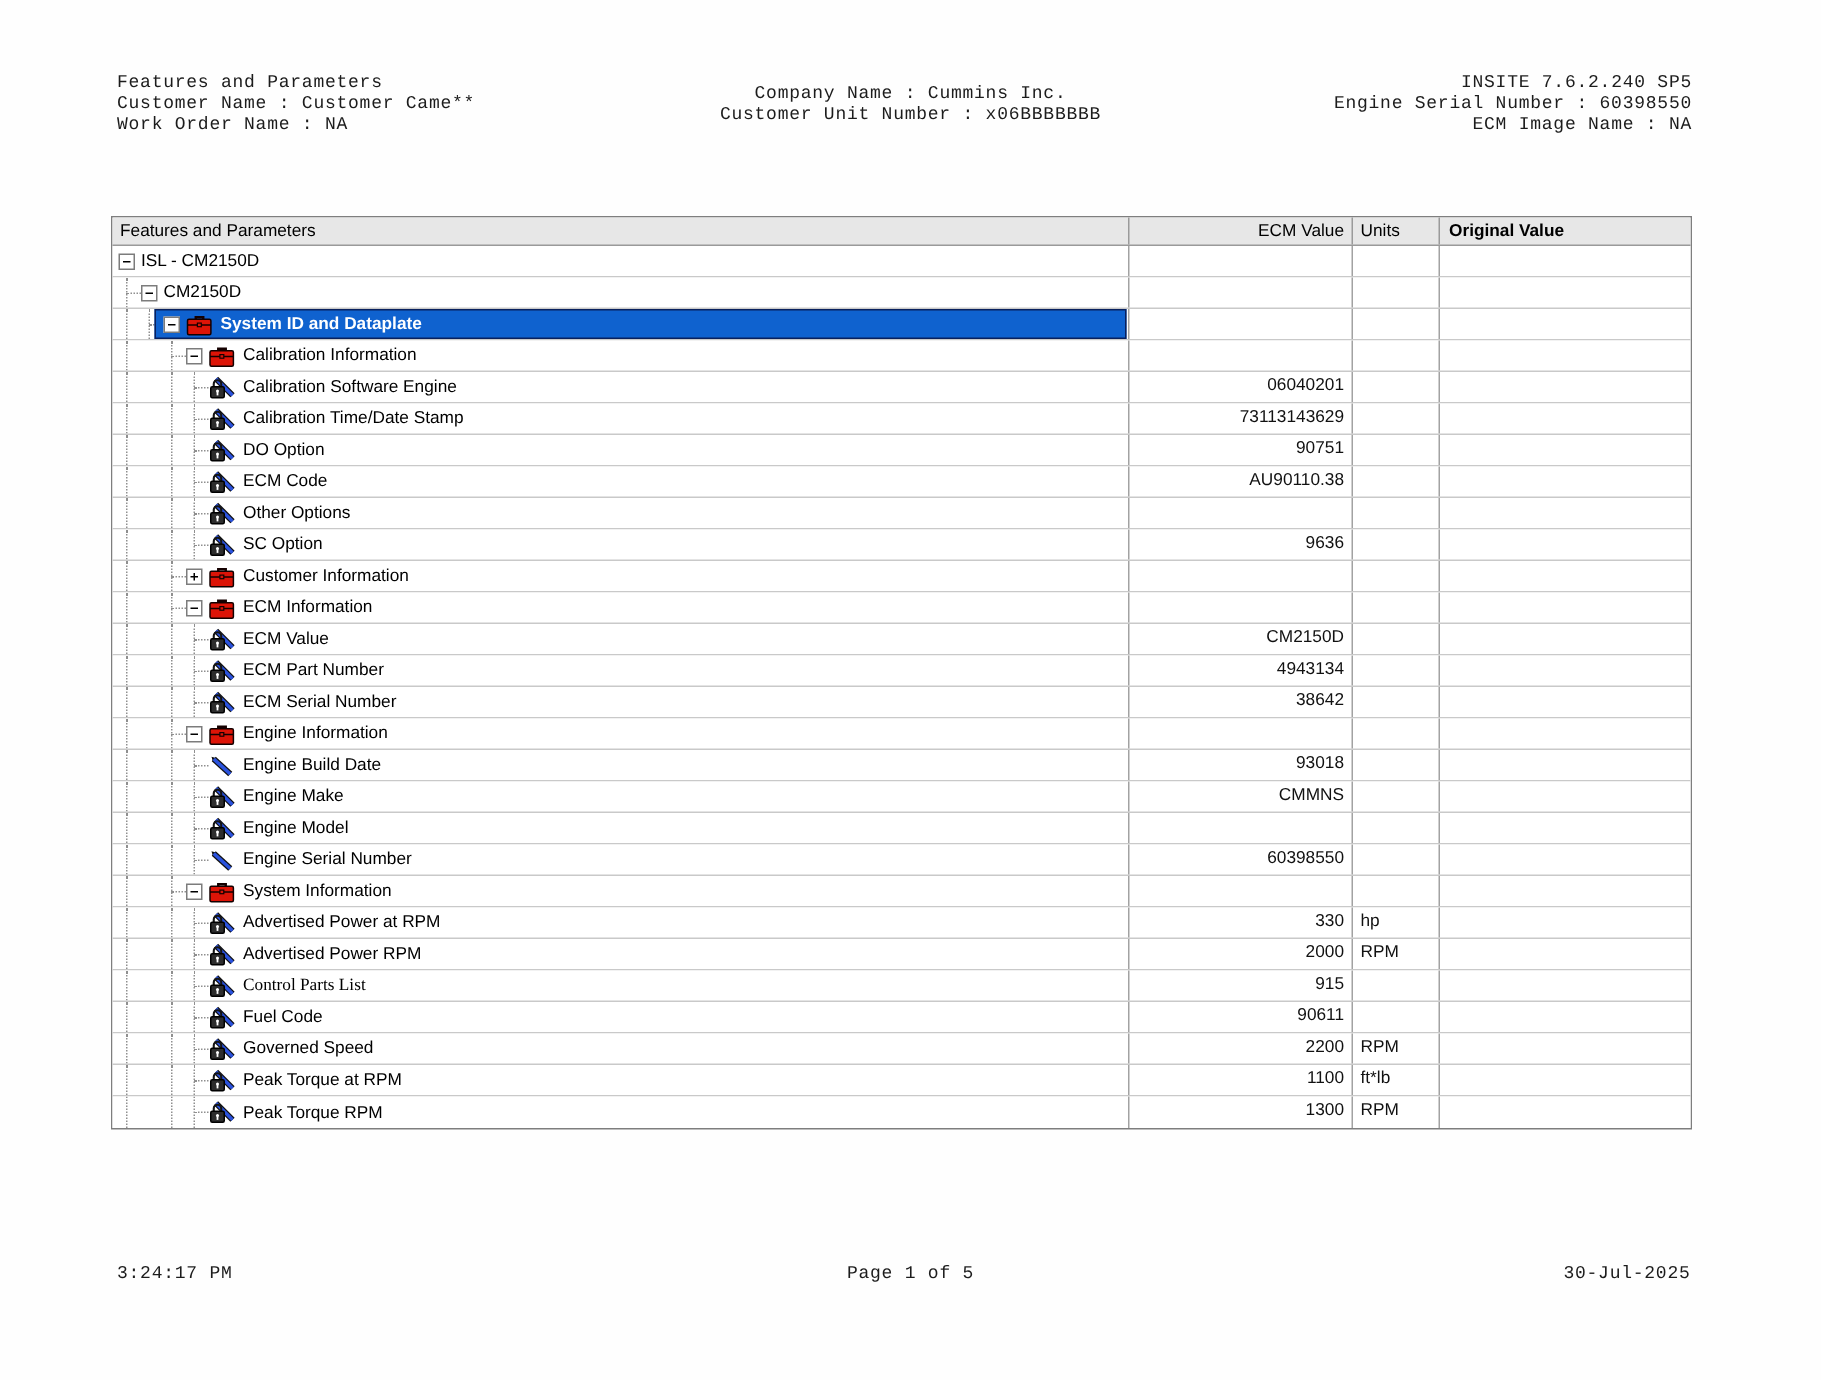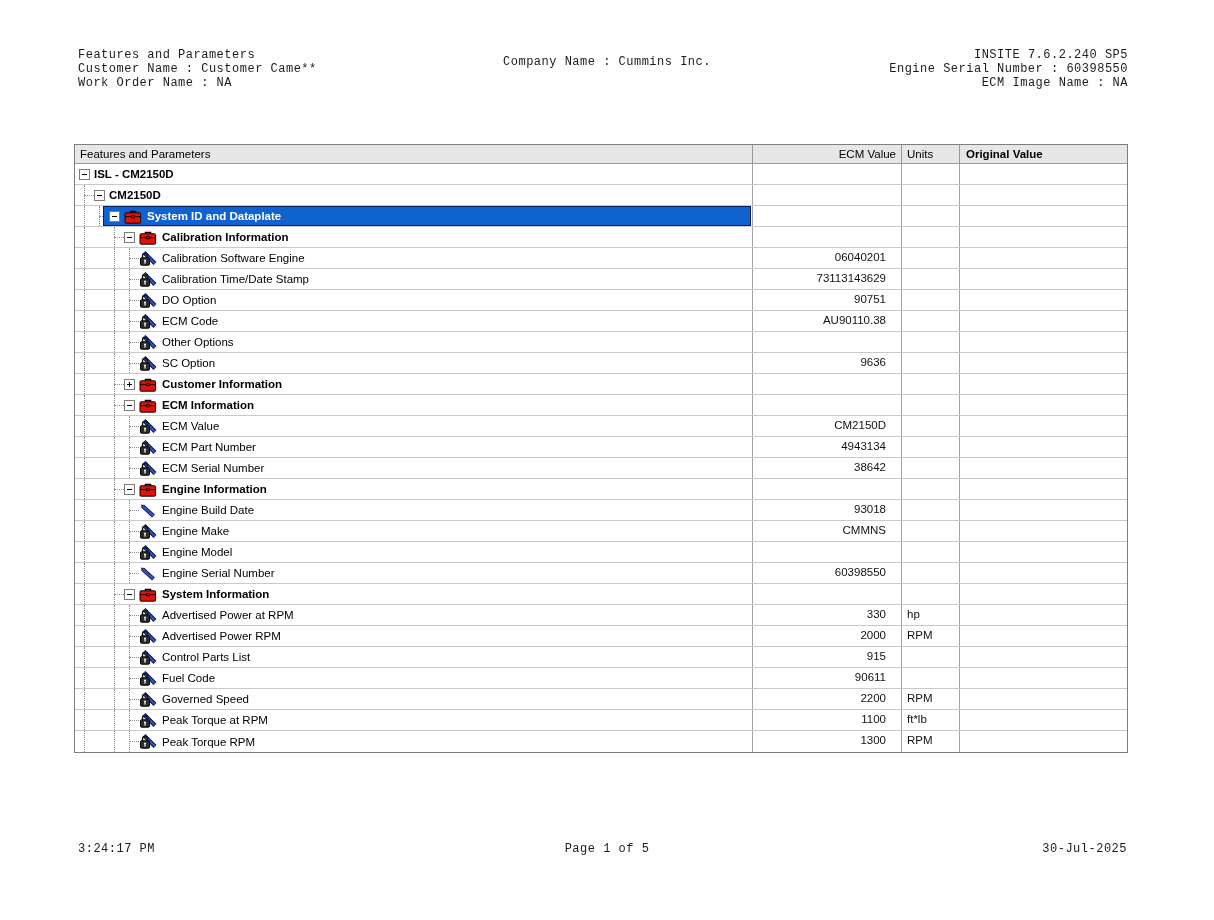--- a/index.html
+++ b/index.html
@@ -20,21 +20,21 @@
   .ptable{
     position:absolute;left:74px;top:144px;width:1054px;
     border:1px solid #7e7e7e;background:#fff;box-sizing:border-box;
     font-size:11.5px;
   }
   .thead{display:flex;height:19px;background:#e7e7e7;border-bottom:1px solid #9a9a9a;box-sizing:border-box;}
   .thead>div{box-sizing:border-box;padding-top:3px;font-size:11.5px;color:#000;}
   .trow{display:flex;height:21px;border-bottom:1px solid #c9c9c9;box-sizing:border-box;background:#fff;}
   .trow:last-child{border-bottom:none;}
   .c-tree{width:678px;position:relative;box-sizing:border-box;border-right:1px solid #a2a2a2;overflow:hidden;}
-  .c-ecm {width:149px;box-sizing:border-box;border-right:1px solid #a2a2a2;text-align:right;padding:3px 15px 0 0;}
+  .c-ecm {width:149px;box-sizing:border-box;border-right:1px solid #a2a2a2;text-align:right;padding:3px 5px 0 0;}
   .c-units{width:58px;box-sizing:border-box;border-right:1px solid #a2a2a2;text-align:left;padding:3px 0 0 5px;}
   .c-orig{flex:1;box-sizing:border-box;padding:3px 0 0 6px;}
   .h-tree{width:678px;border-right:1px solid #9a9a9a;padding-left:5px;}
   .h-ecm{width:149px;border-right:1px solid #9a9a9a;text-align:right;padding-right:5px;}
   .h-units{width:58px;border-right:1px solid #9a9a9a;padding-left:5px;}
   .h-orig{flex:1;padding-left:6px;font-weight:bold;}
 
   
   .vline{position:absolute;top:0;bottom:0;width:0;border-left:1px dotted #8f8f8f;}
   .stub{position:absolute;height:0;border-top:1px dotted #8f8f8f;top:10px;}
@@ -42,34 +42,35 @@
   .tcontent{position:relative;display:flex;align-items:center;height:100%;}
   .ebox{
     position:relative;width:11px;height:11px;background:#fff;border:1px solid #7c7c7c;
     box-sizing:border-box;flex:0 0 auto;margin-right:4px;z-index:2;
   }
   .ebox::before{content:"";position:absolute;left:2px;right:2px;top:4px;height:1px;background:#000;}
   .ebox.plus::after{content:"";position:absolute;top:2px;bottom:2px;left:4px;width:1px;background:#000;}
   .ticon{width:18px;height:15px;flex:0 0 auto;margin-right:5px;z-index:2;display:inline-block;}
   .ticon svg{display:block;}
   .tlabel{white-space:nowrap;z-index:2;color:#000;}
-  .tlabel.bold{font-weight:bold;}
+  .tlabel.bold{font-weight:normal;}
   .selbar{position:absolute;left:28px;right:1px;top:0;bottom:0;background:#0f62cf;border:1px solid #08205e;box-sizing:border-box;z-index:1;}
   .trow.selected .tlabel{color:#fff;font-weight:bold;}
 </style>
 </head>
 <body>
 
 <div class="mono hdr-left">
   <div>Features and Parameters</div>
   <div>Customer Name : Customer Came**</div>
   <div>Work Order Name : NA</div>
 </div>
 <div class="mono hdr-center">
   <div>Company Name : Cummins Inc.</div>
+  <div>Customer Unit Number : x06BBBBBBB</div>
 </div>
 <div class="mono hdr-right">
   <div>INSITE 7.6.2.240 SP5</div>
   <div>Engine Serial Number : 60398550</div>
   <div>ECM Image Name : NA</div>
 </div>
 
 <div class="ptable">
   <div class="thead">
     <div class="h-tree">Features and Parameters</div>
@@ -588,21 +589,21 @@
         <div class="c-ecm">2000</div>
         <div class="c-units">RPM</div>
         <div class="c-orig"></div>
       </div>
       <div class="trow">
         <div class="c-tree">
           <div class="vline" style="left: 9px;"></div>
           <div class="vline" style="left: 39px;"></div>
           <div class="vline" style="left: 54px;"></div>
           <div class="stub" style="left: 54px; width: 10px;"></div>
-          <div class="tcontent" style="padding-left: 64px;">
+          <div class="tcontent" style="padding-left: 64px; font-family: Liberation Serif, serif;">
             <span class="ticon">
               <svg width="18" height="15" viewBox="0 0 18 15">
                 <line x1="5" y1="1.5" x2="16" y2="12.5" stroke="#101010" stroke-width="4"></line>
                 <line x1="5" y1="1.5" x2="16" y2="12.5" stroke="#2a52dd" stroke-width="2.2"></line>
                 <path d="M3.5 7 V5 a2.5 2.5 0 0 1 5 0 V7" fill="none" stroke="#141414" stroke-width="1.4"></path>
                 <rect x="1.5" y="6.8" width="9" height="7.4" rx="1" fill="#2d2d2d" stroke="#000"></rect>
                 <circle cx="6" cy="9.6" r="1" fill="#fff"></circle>
                 <rect x="5.4" y="10.2" width="1.2" height="2.4" fill="#fff"></rect>
               </svg>
             </span>

